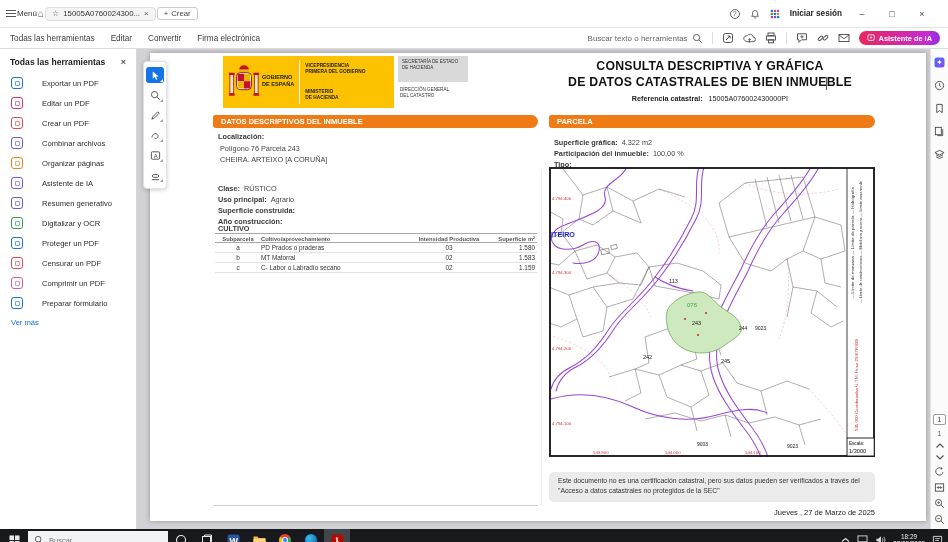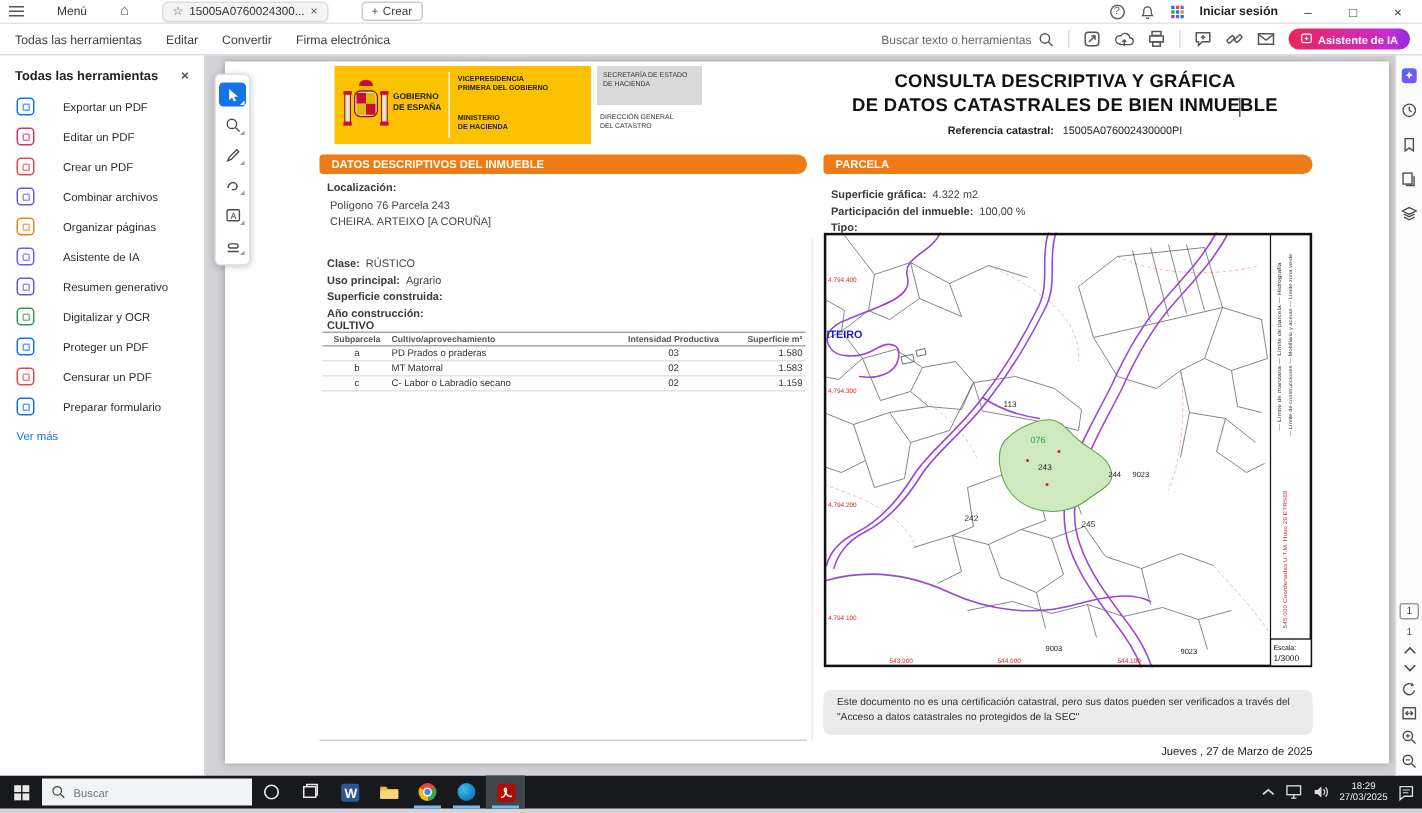--- a/index.html
+++ b/index.html
@@ -1,25 +1,25 @@
 <!DOCTYPE html>
 <html><head>
 <meta charset="utf-8">
 <style>
   *{box-sizing:border-box;margin:0;padding:0}
   body{width:948px;height:542px;overflow:hidden;font-family:"Liberation Sans",sans-serif;background:#d4d4d8}
   .app{position:relative;width:948px;height:542px;background:#d4d4d8}
   
-  .titlebar{height:16px;background:#fff;border-bottom:1px solid #e4e4e6;display:flex;align-items:center;padding:0 0 0 6px;gap:22px;font-size:8px;color:#333}
+  .titlebar{height:28px;background:#fff;border-bottom:1px solid #e4e4e6;display:flex;align-items:center;padding:0 0 0 6px;gap:1px;font-size:8px;color:#333}
   .hamb{width:10px;height:8px;display:flex;flex-direction:column;justify-content:space-between}
   .hamb i{height:1.3px;background:#555;display:block}
   .glyph{color:#555;font-size:10px;line-height:1}
   .tab{display:flex;align-items:center;gap:4px;background:#f4f4f5;border:1px solid #ddd;border-radius:4px;height:14px;padding:0 6px;font-size:7.8px;color:#333}
   .crearbtn{display:flex;align-items:center;gap:3px;border:1px solid #ccc;border-radius:3px;height:13px;padding:0 6px;font-size:7.8px;color:#444}
-  .tb-right{margin-left:auto;display:flex;align-items:center;gap:10px;padding-right:6px}
+  .tb-right{margin-left:auto;display:flex;align-items:center;gap:10px;padding-right:16px}
   .helpc{width:10px;height:10px;border:1px solid #666;border-radius:50%;font-size:7px;display:flex;align-items:center;justify-content:center;color:#555}
   .signin{font-size:8.2px;color:#222;font-weight:bold}
   .winbtn{width:20px;height:18px;display:flex;align-items:center;justify-content:center;font-size:9px;color:#444}
   
   .menubar{height:21px;background:#fff;border-bottom:1px solid #dcdcde;display:flex;align-items:center;padding:0 8px 0 10px;font-size:8.2px;color:#3c3c3c}
   .menubar .mitem{margin-right:16px}
   .mb-right{margin-left:auto;display:flex;align-items:center;gap:9px;color:#555}
   .searchf{display:flex;align-items:center;gap:4px;color:#666;font-size:8px}
   .vdiv{width:1px;height:12px;background:#ddd}
   .aipill{display:flex;align-items:center;gap:4px;height:14px;border-radius:8px;padding:0 8px;background:linear-gradient(90deg,#e8275a 0%,#c62bd4 85%,#8e2de2 100%);color:#fff;font-size:7.4px;font-weight:bold}
@@ -259,20 +259,26 @@
           </span>
           <span>Proteger un PDF</span>
         </div>
       <div class="lp-item">
           <span class="pic" style="--c: #E34850;">
             <i></i>
           </span>
           <span>Censurar un PDF</span>
         </div>
       <div class="lp-item">
+          <span class="pic" style="--c: #E0589B;">
+            <i></i>
+          </span>
+          <span>Comprimir un PDF</span>
+        </div>
+      <div class="lp-item">
           <span class="pic" style="--c: #1473E6;">
             <i></i>
           </span>
           <span>Preparar formulario</span>
         </div>
       <div class="vermas">Ver más</div>
     </div>
 
     <div class="canvas">
 

